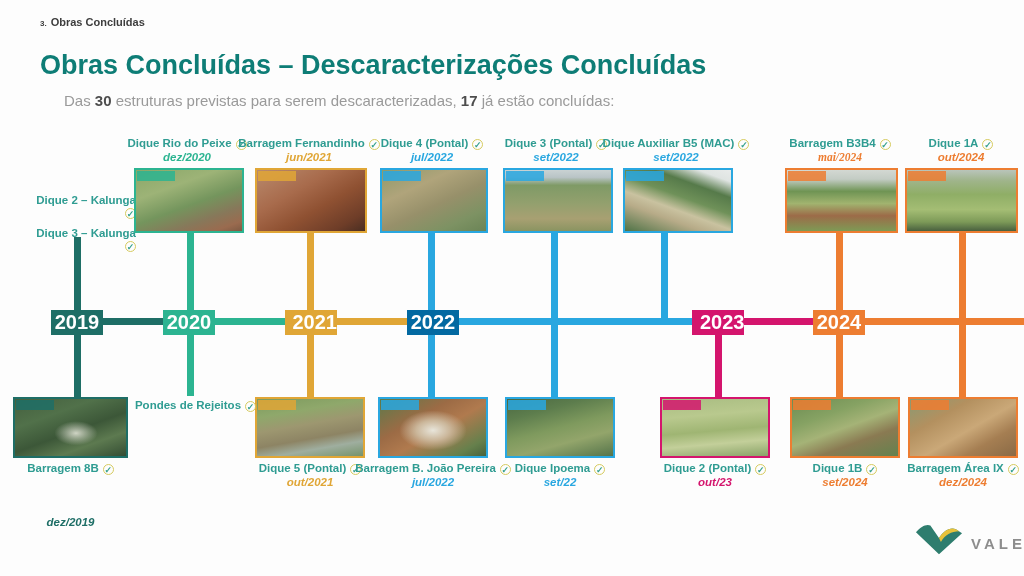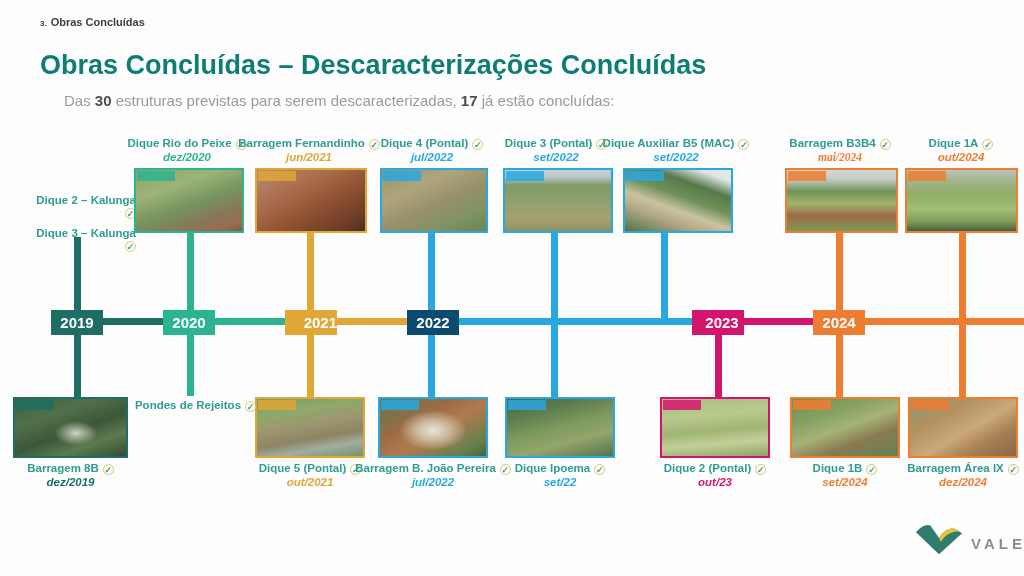--- a/index.html
+++ b/index.html
@@ -10,21 +10,21 @@
   
   .breadcrumb { position:absolute; left:40px; top:16px; color:#3d3d3d; font-size:11px; font-weight:bold; }
   .breadcrumb .num { font-size:8px; font-weight:bold; margin-right:4px; }
   .title { position:absolute; left:40px; top:50px; font-size:27px; font-weight:bold; color:#0e7d76; }
   .subtitle { position:absolute; left:64px; top:92px; font-size:15px; color:#9a9a9a; }
   .subtitle b { color:#4d4d4d; }
 
   
   .hseg { position:absolute; top:318px; height:7px; }
   .yearbox { position:absolute; top:310px; width:52px; height:25px; line-height:25px;
-             text-align:center; color:#fff; font-weight:bold; font-size:15px; }
+             text-align:center; color:#fff; font-weight:bold; font-size:20px; }
   .vline { position:absolute; width:7px; }
 
   
   .photo { position:absolute; border:2px solid #999; }
   .photo .tag { position:absolute; left:1px; top:1px; width:38px; height:10px; opacity:.85; }
 
   
   .itemlabel { position:absolute; text-align:center; font-size:11.5px; font-weight:bold; color:#2f9c92; line-height:14px; }
   .itemlabel .date { font-style:italic; }
   .sidelabels { position:absolute; left:24px; top:194px; width:112px; text-align:right;
@@ -88,21 +88,21 @@
   <div class="vline" style="left: 307px; top: 325px; height: 73px; background: rgb(224, 166, 54);"></div>
   <div class="vline" style="left: 428px; top: 325px; height: 73px; background: rgb(41, 167, 224);"></div>
   <div class="vline" style="left: 551px; top: 325px; height: 73px; background: rgb(41, 167, 224);"></div>
   <div class="vline" style="left: 715px; top: 325px; height: 73px; background: rgb(212, 21, 109);"></div>
   <div class="vline" style="left: 836px; top: 325px; height: 73px; background: rgb(237, 125, 49);"></div>
   <div class="vline" style="left: 959px; top: 325px; height: 73px; background: rgb(237, 125, 49);"></div>
 
   <div class="yearbox" style="left: 51px; background: rgb(30, 110, 102);">2019</div>
   <div class="yearbox" style="left: 163px; background: rgb(44, 180, 145);">2020</div>
   <div class="yearbox" style="left: 285px; background: rgb(224, 166, 54); text-align: right;">2021</div>
-  <div class="yearbox" style="left: 407px; background: #0c4a6e;">2022</div>
+  <div class="yearbox" style="left: 407px; background: #0369a1;">2022</div>
   <div class="yearbox" style="left: 692px; background: rgb(212, 21, 109); padding-left: 8px;">2023</div>
   <div class="yearbox" style="left: 813px; background: rgb(237, 125, 49);">2024</div>
 
   <div class="sidelabels">
     <div class="row"><span>Dique 2 – Kalunga</span><span class="badge">✓</span></div>
     <div class="row"><span>Dique 3 – Kalunga</span><span class="badge">✓</span></div>
   </div>
 
   <div class="itemlabel" style="left:109px;top:136px;width:156px;">
     <div><span>Dique Rio do Peixe</span><span class="badge">✓</span></div>
@@ -172,21 +172,21 @@
     </div>
   <div class="photo ph-d1b" style="left: 790px; top: 397px; width: 110px; height: 61px; border-color: rgb(237, 125, 49);">
       <div class="tag" style="background: rgb(237, 125, 49);"></div>
     </div>
   <div class="photo ph-area9" style="left: 908px; top: 397px; width: 110px; height: 61px; border-color: rgb(237, 125, 49);">
       <div class="tag" style="background: rgb(237, 125, 49);"></div>
     </div>
 
   <div class="itemlabel" style="left:8px;top:461px;width:125px;">
     <div><span>Barragem 8B</span><span class="badge">✓</span></div>
-    <div class="date" style="color: rgb(30, 110, 102);">dez/2019</div>
+    <div class="date" style="color: rgb(30, 110, 102); margin-top: 40px;">dez/2019</div>
   </div>
   <div class="itemlabel" style="left:128px;top:398px;width:135px;">
     <div><span>Pondes de Rejeitos</span><span class="badge">✓</span></div>
   </div>
   <div class="itemlabel" style="left:230px;top:461px;width:160px;">
     <div><span>Dique 5 (Pontal)</span><span class="badge">✓</span></div>
     <div class="date" style="color: rgb(224, 166, 54);">out/2021</div>
   </div>
   <div class="itemlabel" style="left:345px;top:461px;width:176px;">
     <div><span>Barragem B. João Pereira</span><span class="badge">✓</span></div>

